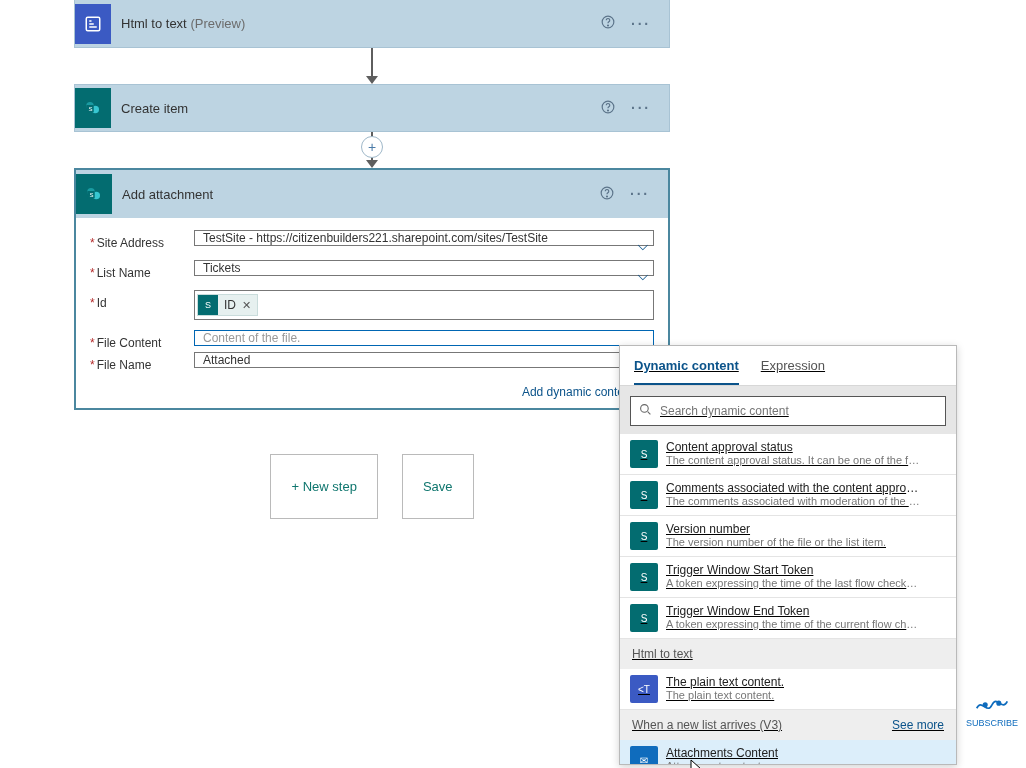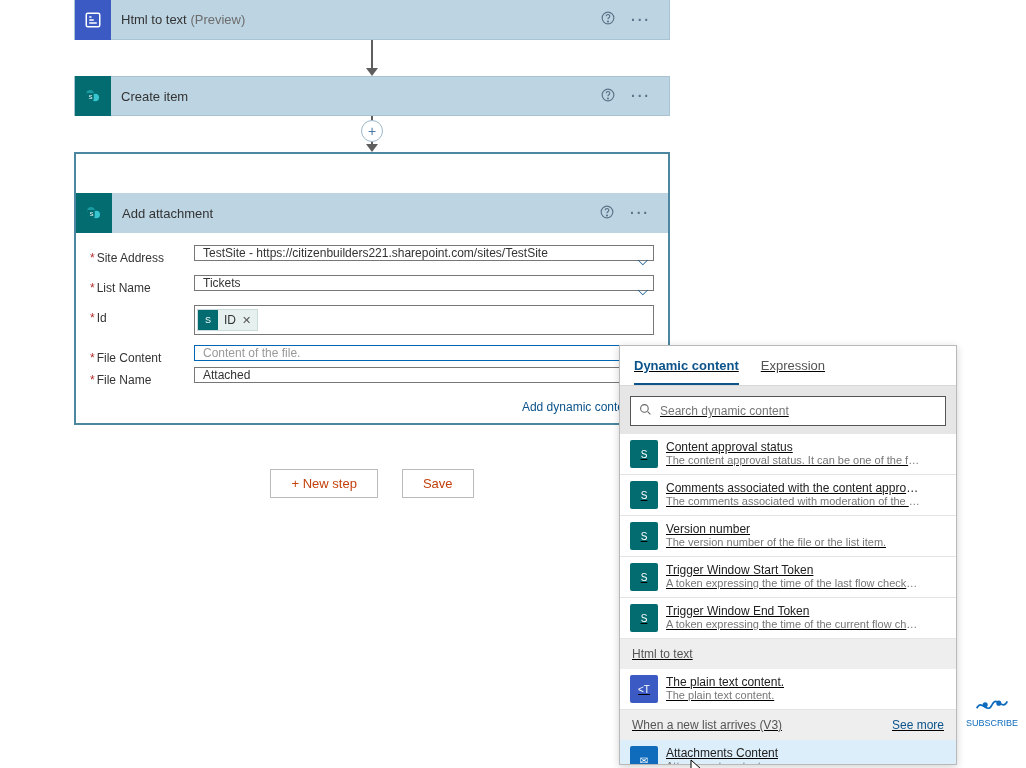--- a/index.html
+++ b/index.html
@@ -2,21 +2,21 @@
 <html><head>
 <meta charset="utf-8">
 <style>
   * { box-sizing: border-box; margin: 0; padding: 0; font-family: "Segoe UI", Arial, sans-serif; }
   body { background: #ffffff; width: 1026px; height: 768px; overflow: hidden; position: relative; }
 
   .canvas { position: relative; width: 596px; margin-left: 74px; }
 
   
   .action-bar {
-    display: flex; align-items: center; height: 40px;
+    display: flex; align-items: center; height: 48px;
     background: #bdd4e2; border: 1px solid #a8c3d4;
     padding: 0 10px 0 0; position: relative; margin-top: 0;
   }
   .action-bar .icon-box {
     width: 36px; height: 40px; display: flex; align-items: center; justify-content: center;
     margin-right: 10px; color: #fff;
   }
   .icon-sp { background: #036c70; }
   .icon-html { background: #3b5ac3; }
   .action-bar .title { font-size: 13px; color: #333; flex: 1; }
@@ -60,21 +60,21 @@
   .token .tico { width: 20px; height: 20px; background: #036c70; display: inline-flex; align-items: center; justify-content: center; margin-right: 6px; }
   .token .tx { color: #fff; font-size: 9px; }
   .token .close { margin-left: 6px; color: #555; cursor: pointer; font-size: 11px; }
   .token-row { padding: 2px 4px; height: 30px; }
 
   .add-dyn { text-align: right; font-size: 12px; color: #0b538a; padding: 2px 0 2px 0; display: flex; justify-content: flex-end; align-items: center; gap: 4px; }
   .add-dyn .badge { background: #0b538a; color: #fff; width: 16px; height: 16px; display: inline-flex; align-items: center; justify-content: center; font-size: 11px; }
 
   
   .buttons-row { display: flex; justify-content: center; gap: 24px; margin-top: 44px; }
-  .btn { border: 1px solid #bababa; background: #fff; padding: 6px 20px; font-size: 13px; color: #c2410c; cursor: pointer; }
+  .btn { border: 1px solid #bababa; background: #fff; padding: 24px 20px; font-size: 13px; color: #0f766e; cursor: pointer; }
 
   
   .popup {
     position: absolute; left: 619px; top: 345px; width: 338px;
     background: #fff; border: 1px solid #b9b9b9; box-shadow: 0 2px 8px rgba(0,0,0,0.18); text-decoration: underline;
   }
   .popup .tabs { display: flex; border-bottom: 1px solid #d7d7d7; padding: 0 14px; }
   .popup .tab { padding: 12px 0px 10px; font-size: 13px; margin-right: 22px; color: #555; cursor: pointer; }
   .popup .tab.active { color: #0b538a; border-bottom: 2px solid #0b538a; font-weight: 600; }
   .popup .search-wrap { padding: 10px 10px 8px 10px; background: #e6e6e6; }
@@ -159,21 +159,21 @@
     <span class="menu-icon menu-dots">···</span>
   </div>
 
   <div style="position:relative; height:36px;">
     <div class="plus-circ" style="top:4px;">+</div>
     <div class="arrow-line"></div>
     <div class="arrow-head"></div>
   </div>
 
   <div class="action-card">
-    <div class="action-bar" style="border:none;margin-top:39px;">
+    <div class="action-bar" style="border:none;">
       <div class="icon-box icon-sp">
         <svg class="si" viewBox="0 0 24 24">
             <circle cx="8" cy="9" r="5" fill="#1a9ba1"></circle>
             <circle cx="15" cy="14" r="5" fill="#37c6d0"></circle>
             <rect x="3" y="8" width="10" height="10" rx="1" fill="#036c70"></rect>
             <text x="6" y="16" font-size="8" fill="#fff">S</text>
           </svg>
       </div>
       <div class="title">Add attachment</div>
       <span class="help-icon">

